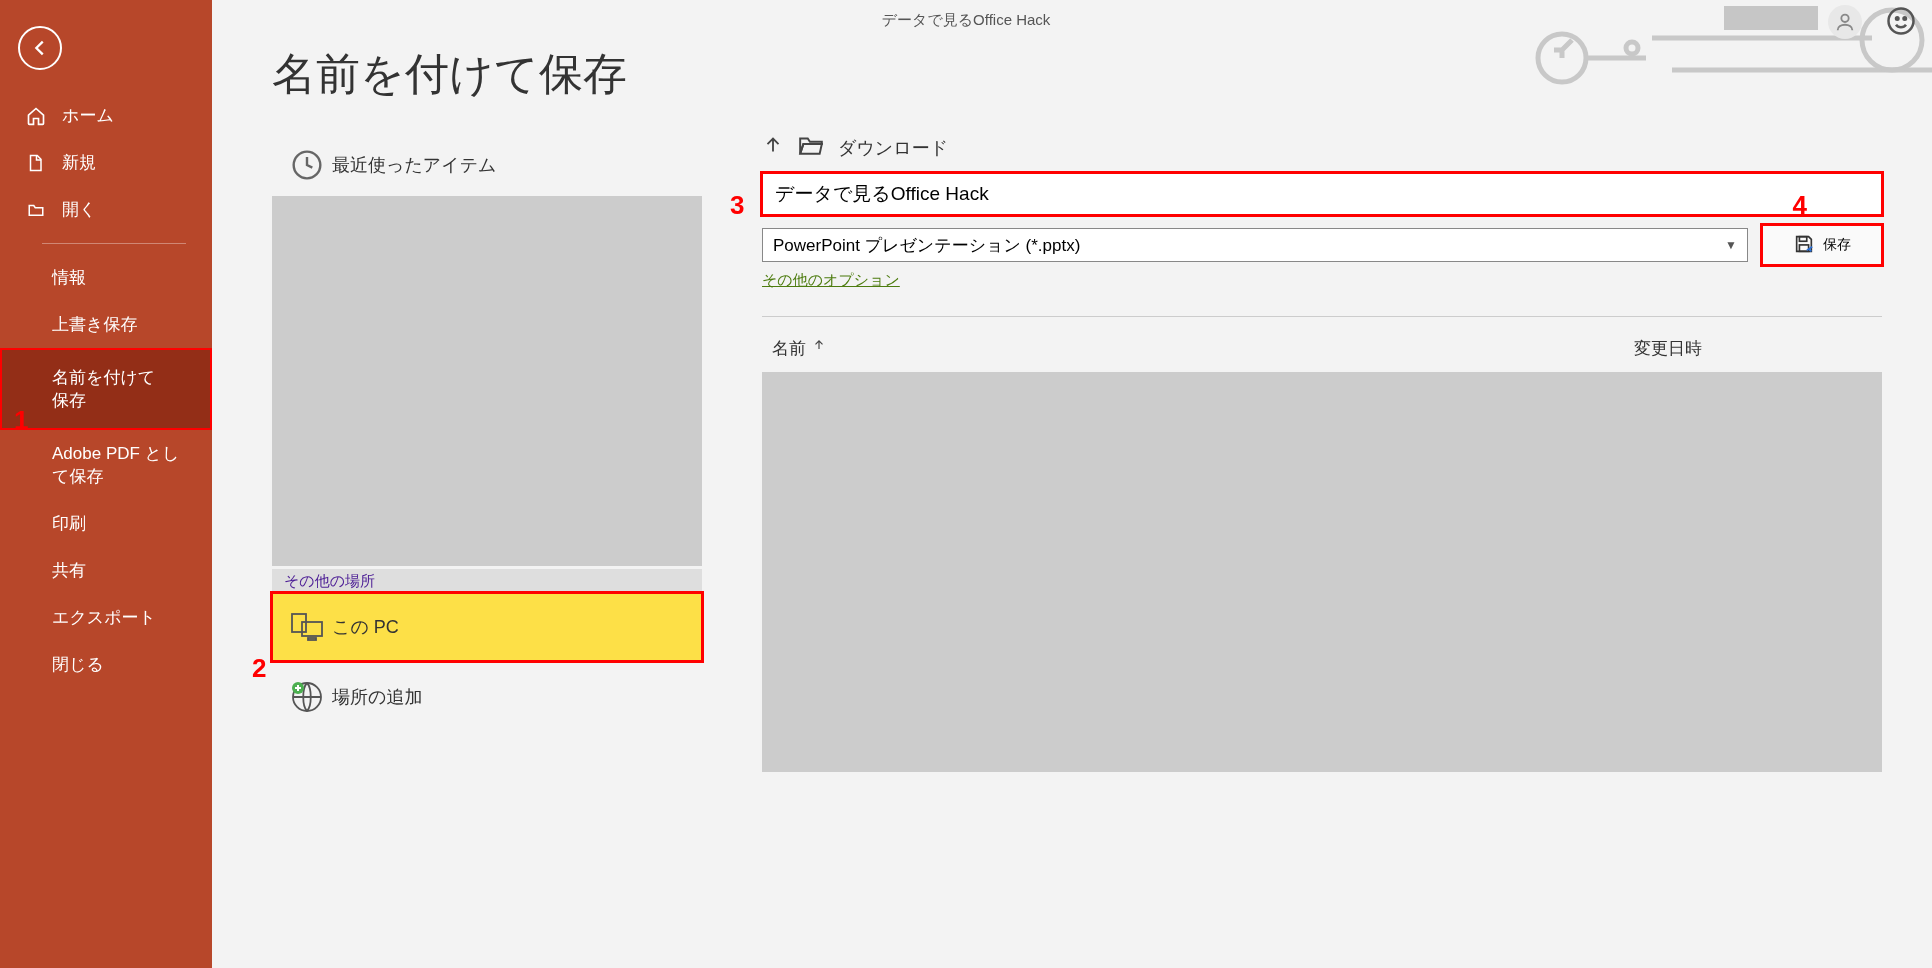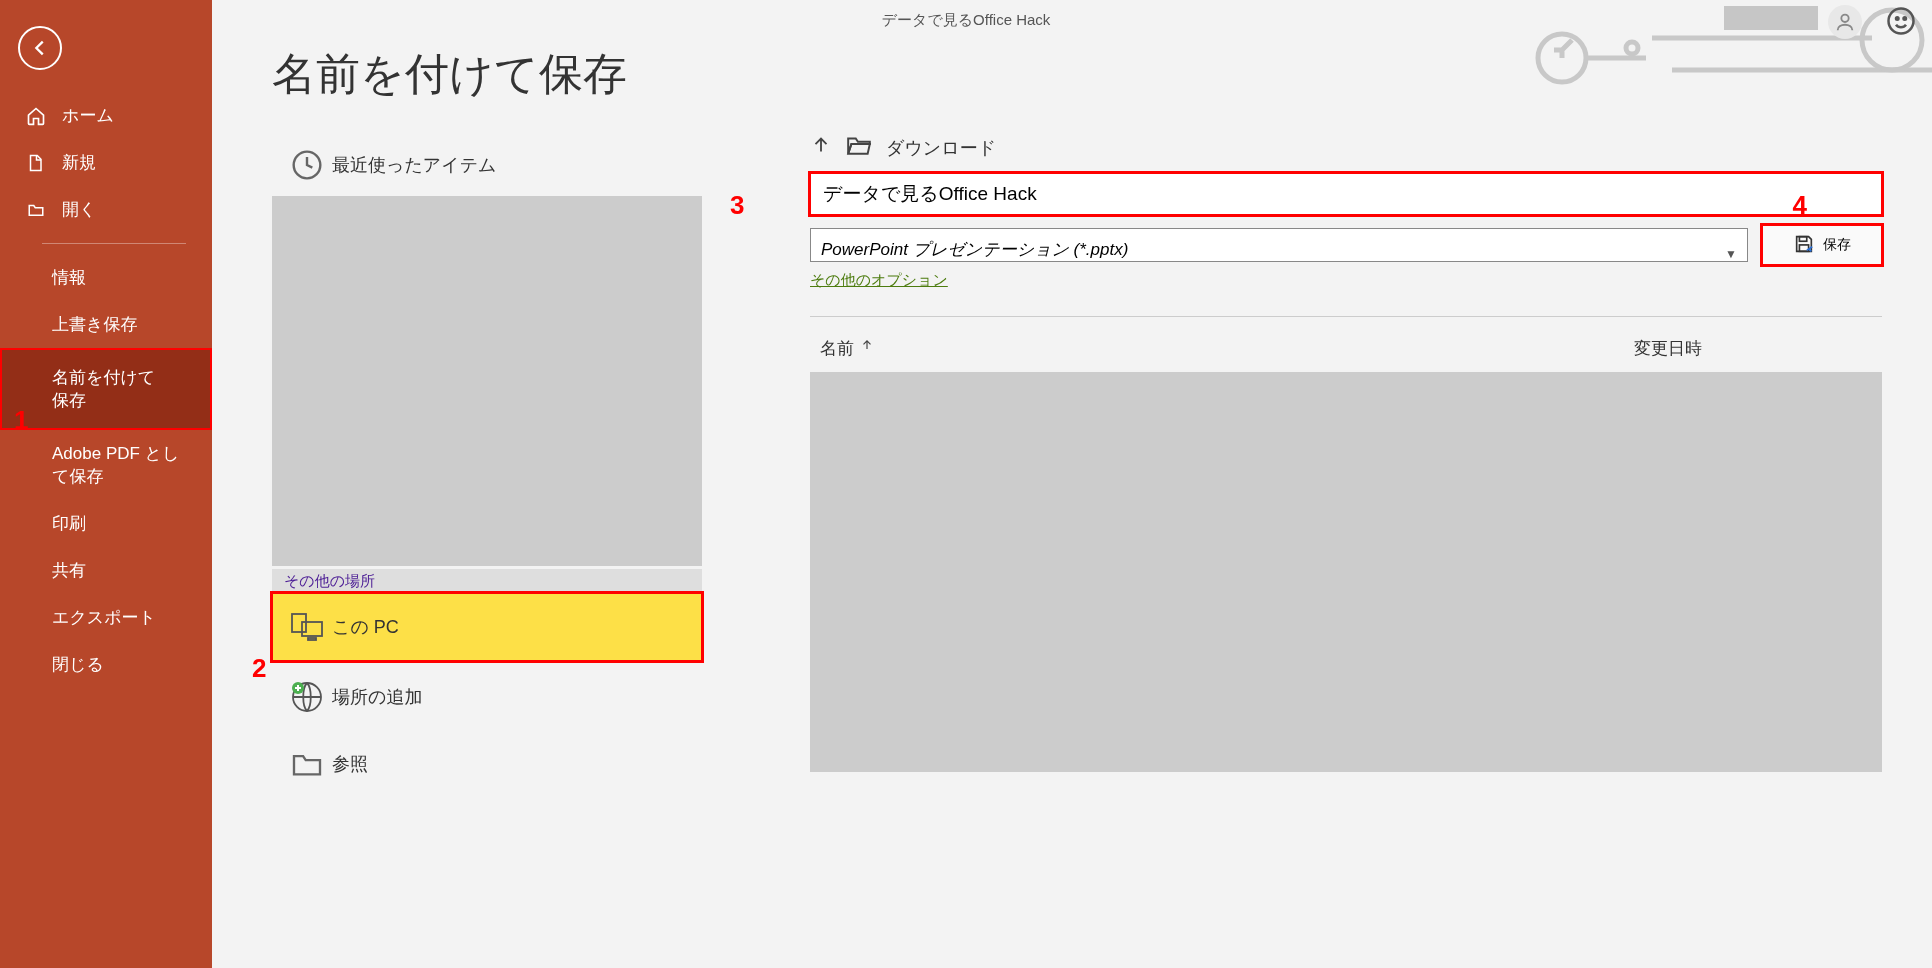--- a/index.html
+++ b/index.html
@@ -148,21 +148,20 @@
   }
   .red-outline {
     outline: 3px solid #ff0000;
     outline-offset: -1px;
   }
 
   
   .savearea {
     flex: 1;
     padding-right: 10px;
-    margin-left: 48px;
   }
   .breadcrumb {
     display: flex;
     align-items: center;
     gap: 14px;
     color: #333;
     font-size: 18px;
     margin-bottom: 12px;
   }
   .breadcrumb .bicon { color: #555; cursor: pointer; }
@@ -185,23 +184,22 @@
     margin-top: 10px;
   }
   .filetype-select {
     flex: 1;
     height: 34px;
     border: 1px solid #888;
     background: #fff;
     font-size: 17px;
     padding: 0 10px;
     position: relative;
-    display: flex; align-items: flex-end; justify-content: space-between;
-    cursor: pointer;
-    font-style: italic;
+    display: flex; align-items: center; justify-content: space-between;
+    cursor: pointer;
   }
   .filetype-select .caret { color: #555; font-size: 12px; }
 
   .save-btn {
     width: 120px;
     height: 40px;
     border: 1px solid #999;
     background: #fafafa;
     display: flex; align-items: center; justify-content: center;
     gap: 8px;
@@ -374,28 +372,20 @@
         <span class="licon">
           <svg width="34" height="34" viewBox="0 0 34 34" fill="none" stroke="#555" stroke-width="1.8">
               <circle cx="17" cy="17" r="14"></circle>
               <path d="M3 17h28M17 3c5 5 5 23 0 28M17 3c-5 5-5 23 0 28"></path>
               <circle cx="8" cy="8" r="6" fill="#4caf50" stroke="none"></circle>
               <path d="M8 5v6M5 8h6" stroke="#fff" stroke-width="2"></path>
             </svg>
         </span>
         <span>場所の追加</span>
       </div>
-      <div class="loc-row">
-        <span class="licon">
-          <svg width="32" height="26" viewBox="0 0 24 20" fill="none" stroke="#666" stroke-width="1.8">
-              <path d="M2 4h7l2 3h11v11H2z"></path>
-            </svg>
-        </span>
-        <span>参照</span>
-      </div>
     </div>
 
     <div class="savearea">
       <div class="breadcrumb">
         <span class="bicon">
           <svg width="22" height="22" viewBox="0 0 24 24" fill="none" stroke="#444" stroke-width="2">
               <path d="M12 19V5M6 11l6-6 6 6"></path>
             </svg>
         </span>
         <span class="bicon">

